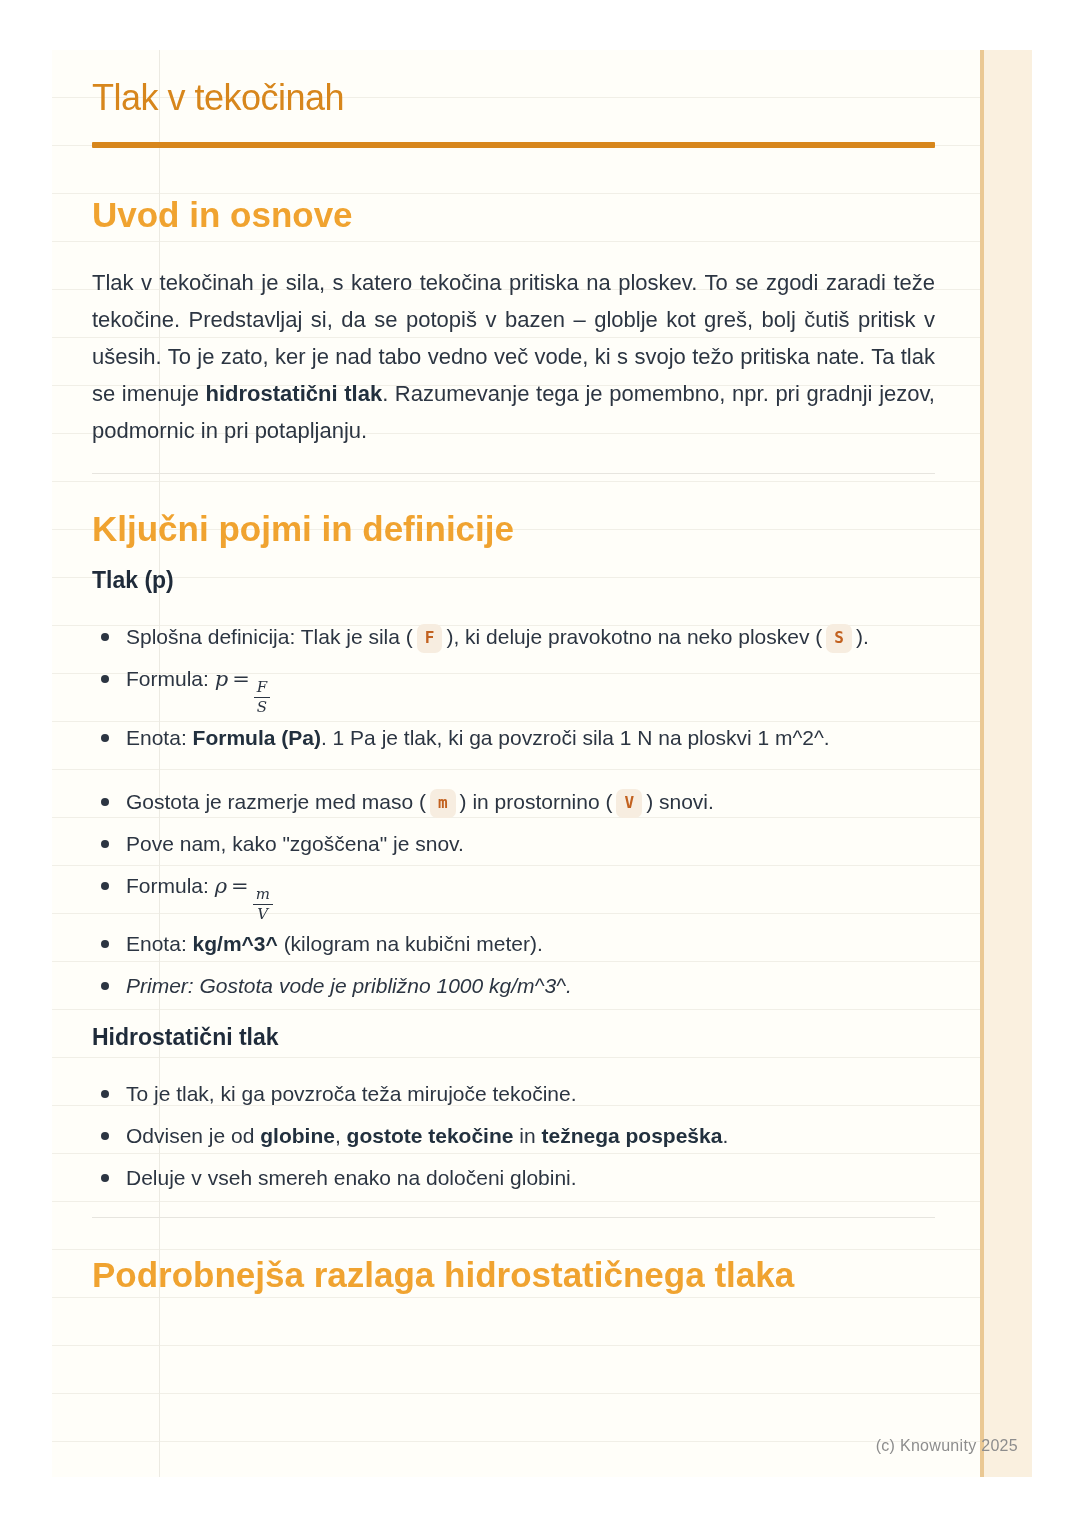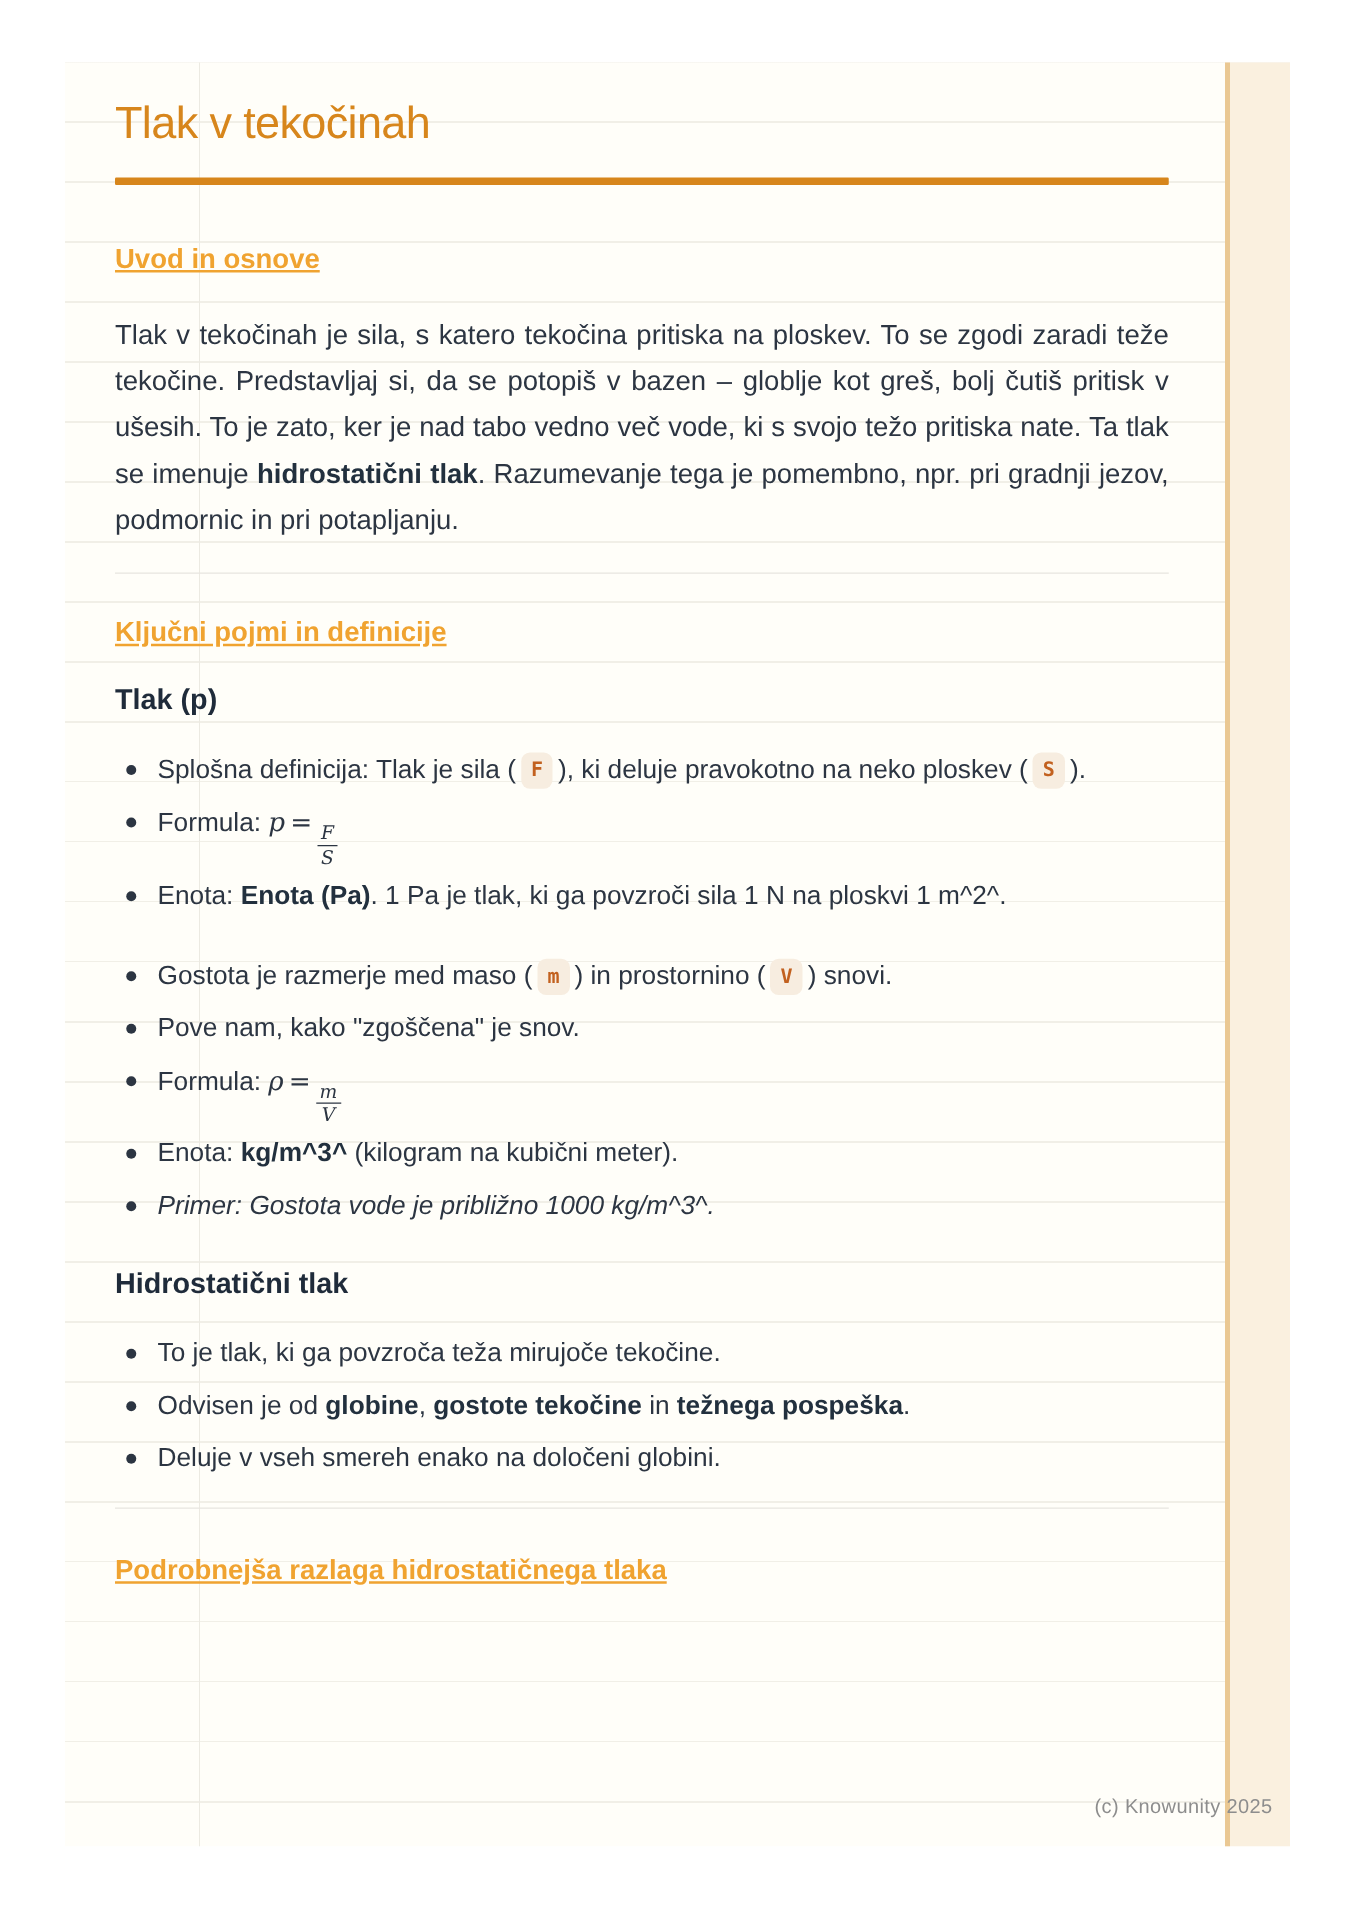--- a/index.html
+++ b/index.html
@@ -13,29 +13,29 @@
       repeating-linear-gradient(to bottom, transparent 0, transparent 47px, #F1EFE7 47px, #F1EFE7 48px);
   }
   .band {
     position:absolute; top:0; right:0; bottom:0; width:52px;
     background:#FAF0DF; border-left:4px solid #EAC893;
   }
   .content { position:absolute; left:40px; top:0; width:843px; color:#2C3542; }
   h1 { margin-top:28px; font-size:36px; line-height:1.12; font-weight:400;
        letter-spacing:-0.5px; color:#D7861C; }
   .rule { margin-top:24px; height:6px; background:#D7861C; border-radius:1px; }
-  h2 { font-size:22px; line-height:1.2; font-weight:800; color:#F0A330;text-decoration:underline; }
+  h2 { font-size:35px; line-height:1.2; font-weight:800; color:#F0A330; }
   .h2-intro { margin-top:46px; }
   .h2-key { margin-top:34px; }
   .h2-detail { margin-top:36px; }
   .para { margin-top:28px; font-size:22px; line-height:37px; text-align:justify; }
   .divider { margin-top:24px; height:1px; background:#E7E5DF; }
   .divider2 { margin-top:18px; height:1px; background:#E7E5DF; }
   h3 { font-size:23px; line-height:28px; font-weight:700; color:#1F2B3A; }
-  .h3-m { margin-top:26px; }
+  .h3-m { margin-top:16px; }
   ul { margin-top:22px; list-style:none; }
   li { position:relative; padding-left:34px; font-size:21px; line-height:42px; }
   li::before { content:""; position:absolute; left:9px; top:17px; width:8px; height:8px;
                border-radius:50%; background:#2C3542; }
   b, strong { font-weight:700; color:#22303E; }
   .italic { font-style:italic; }
   .code {
     display:inline-block; background:#F7EDE0; color:#C2611F;
     font-family:"DejaVu Sans Mono", monospace; font-weight:bold; font-size:16px;
     line-height:1; padding:6px 8px 7px; border-radius:7px; margin:0 4px;
@@ -70,21 +70,21 @@
 
     <h2 class="h2-key">Ključni pojmi in definicije</h2>
 
     <h3 class="h3-m">Tlak (p)</h3>
     <ul>
       <li><span>Splošna definicija: Tlak je sila (</span><span class="code">F</span><span>), ki deluje pravokotno na neko ploskev (</span><span class="code">S</span><span>).</span></li>
       <li><span>Formula: </span><span class="mvar">p</span><span class="meq">=</span><span class="frac">
             <span class="num">F</span>
             <span class="den">S</span>
           </span></li>
-      <li><span>Enota: </span><b>Enota (Pa)</b><span>. 1 Pa je tlak, ki ga povzroči sila 1 N na ploskvi 1 m^2^.</span></li>
+      <li><span>Enota: </span><b>Formula (Pa)</b><span>. 1 Pa je tlak, ki ga povzroči sila 1 N na ploskvi 1 m^2^.</span></li>
     </ul>
 
     <ul>
       <li><span>Gostota je razmerje med maso (</span><span class="code">m</span><span>) in prostornino (</span><span class="code">V</span><span>) snovi.</span></li>
       <li>Pove nam, kako "zgoščena" je snov.</li>
       <li><span>Formula: </span><span class="mvar">ρ</span><span class="meq">=</span><span class="frac">
             <span class="num">m</span>
             <span class="den">V</span>
           </span></li>
       <li><span>Enota: </span><b>kg/m^3^</b><span> (kilogram na kubični meter).</span></li>

